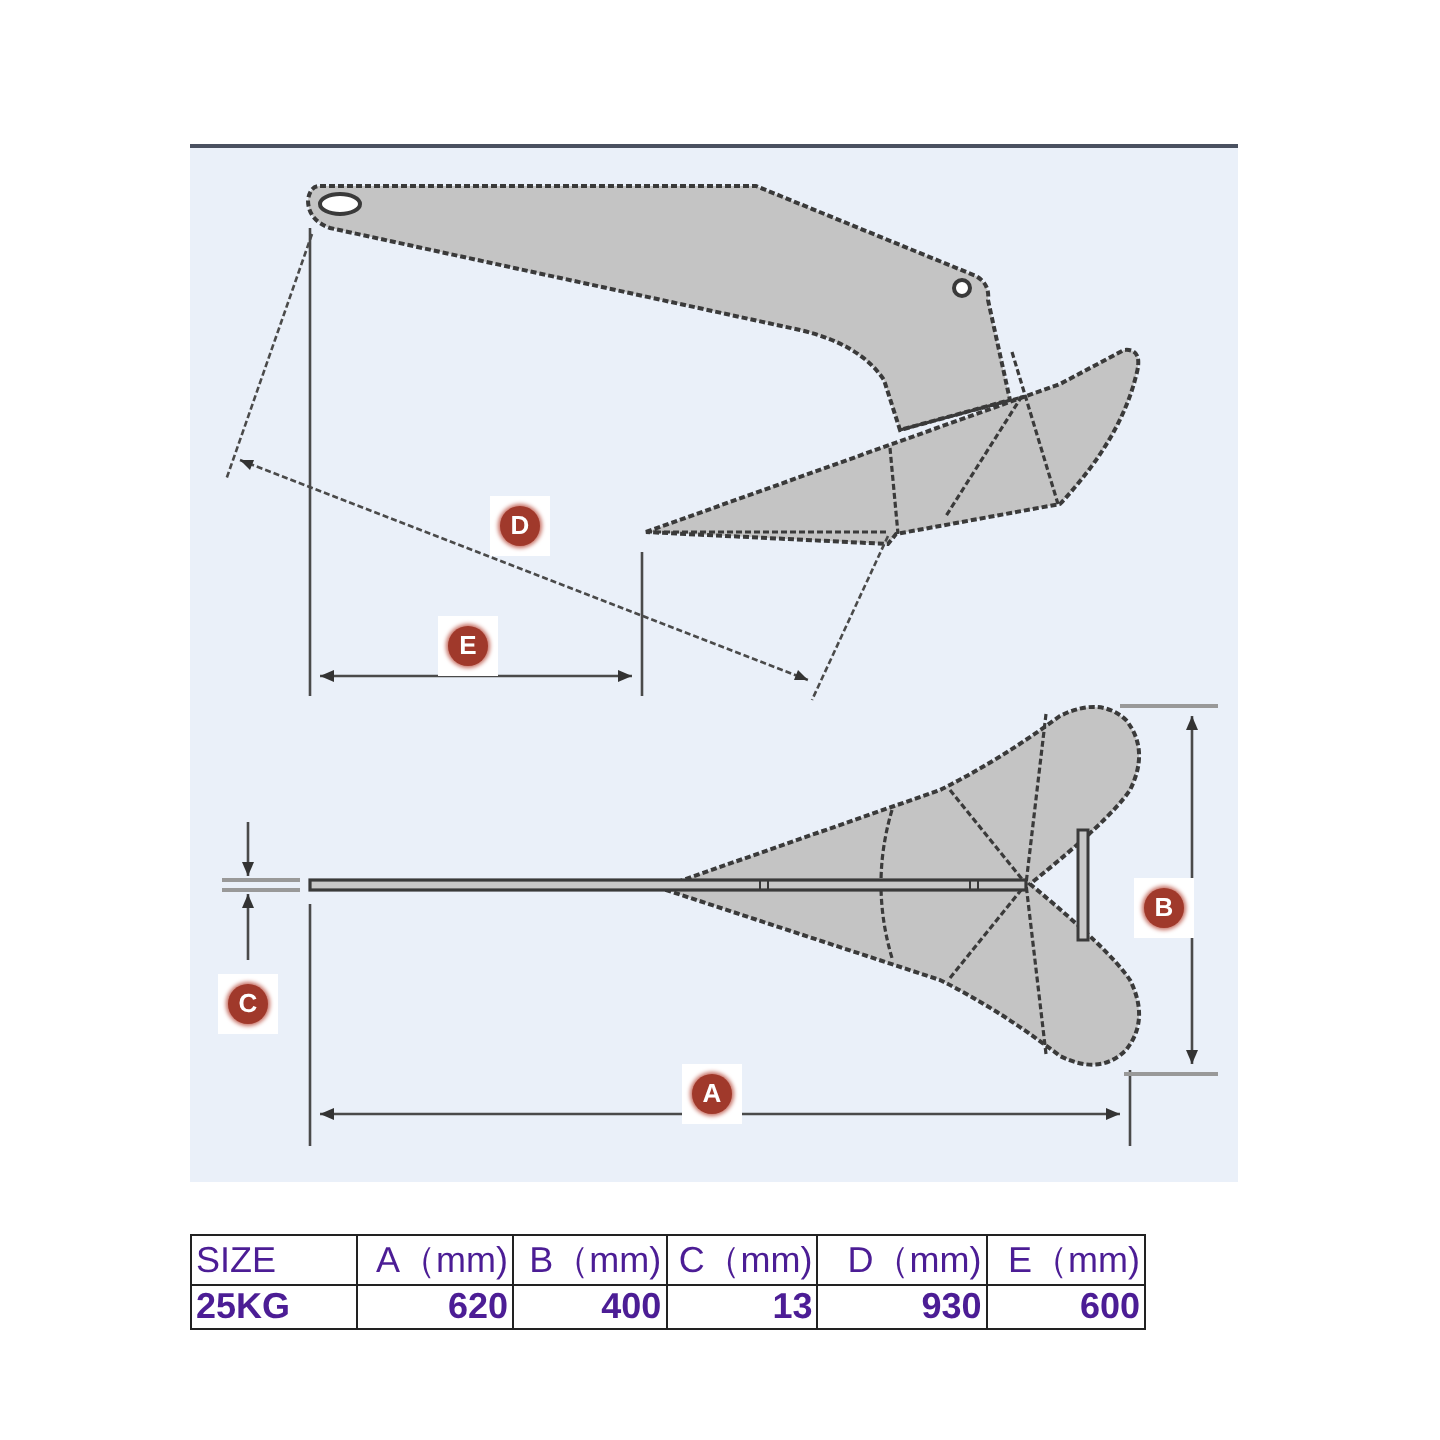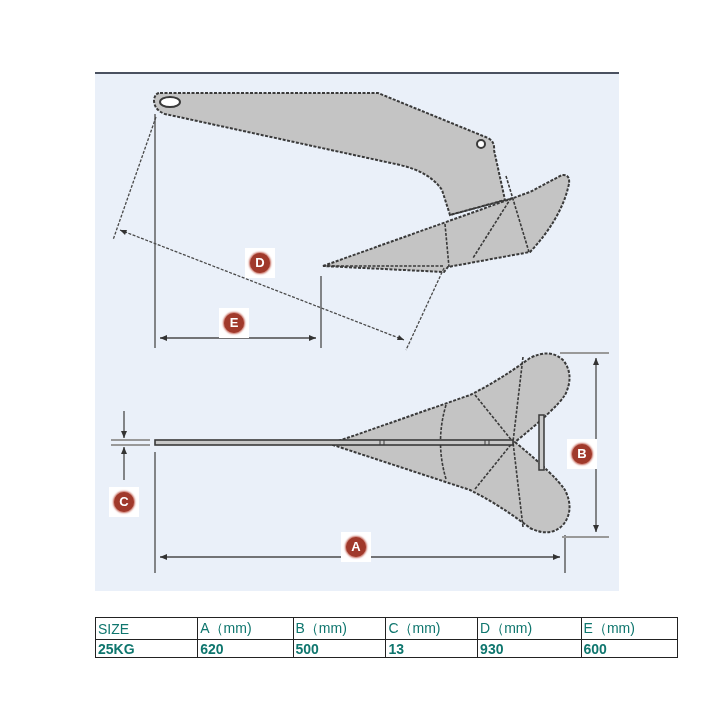--- a/index.html
+++ b/index.html
@@ -6,23 +6,23 @@
   body { width: 720px; height: 720px; position: relative; overflow: hidden;
          font-family: "Liberation Sans", sans-serif; }
   .top-rule { position: absolute; left: 95px; top: 72px; width: 524px; height: 2px; background: #4a5160; }
   .panel { position: absolute; left: 95px; top: 74px; width: 524px; height: 517px; background: #eaf0f9; }
   .panel svg { position: absolute; left: 0; top: 0; }
   .badge { position: absolute; width: 22px; height: 22px; padding: 4px; background: #ffffff; }
   .badge span { display: block; width: 20px; height: 20px; border-radius: 50%;
                 background: #a0392b; color: #fff; font-weight: bold; font-size: 13px;
                 line-height: 20px; text-align: center; font-family: "Liberation Sans", sans-serif;
                 box-shadow: 0 0 2px 1px #c56a5e; margin: 1px; }
-  table.spec { position: absolute; left: 95px; top: 617px; width: 583px;
-               border-collapse: collapse; font-size: 14px; color: #0f766e; }
-  table.spec td { border: 1px solid #222; height: 21px; padding: 0 2px; text-align: left; }
+  table.spec { position: absolute; left: 95px; top: 617px; width: 478px;
+               border-collapse: collapse; font-size: 18px; color: #4c1d95; }
+  table.spec td { border: 1px solid #222; height: 21px; padding: 0 2px; text-align: right; }
   table.spec td.left { text-align: left; }
   table.spec tr.r2 td { height: 17px; font-weight: bold; }
 </style>
 </head>
 <body>
 
 <div class="top-rule"></div>
 
 <div class="panel">
   <svg width="524" height="517" viewBox="95 74 524 517">
@@ -138,19 +138,19 @@
     <td class="left">SIZE</td>
     <td>A（mm)</td>
     <td>B（mm)</td>
     <td>C（mm)</td>
     <td>D（mm)</td>
     <td>E（mm)</td>
   </tr>
   <tr class="r2">
     <td class="left">25KG</td>
     <td>620</td>
-    <td>500</td>
+    <td>400</td>
     <td>13</td>
     <td>930</td>
     <td>600</td>
   </tr>
 </tbody>
   </table>
 
 </body></html>

